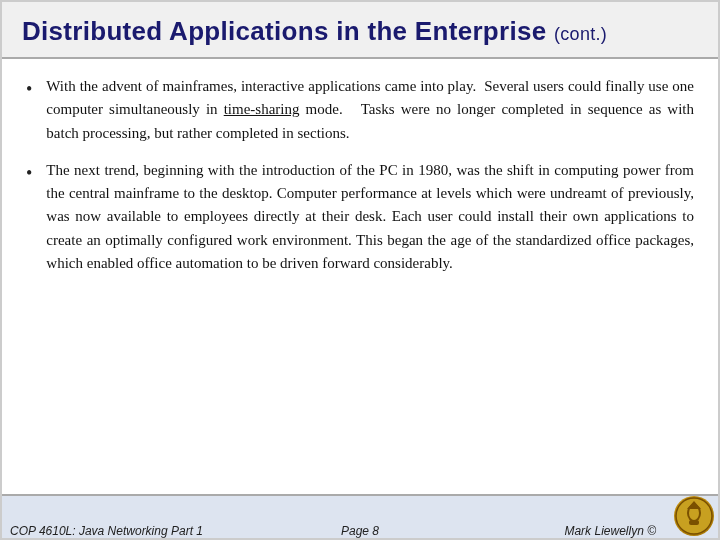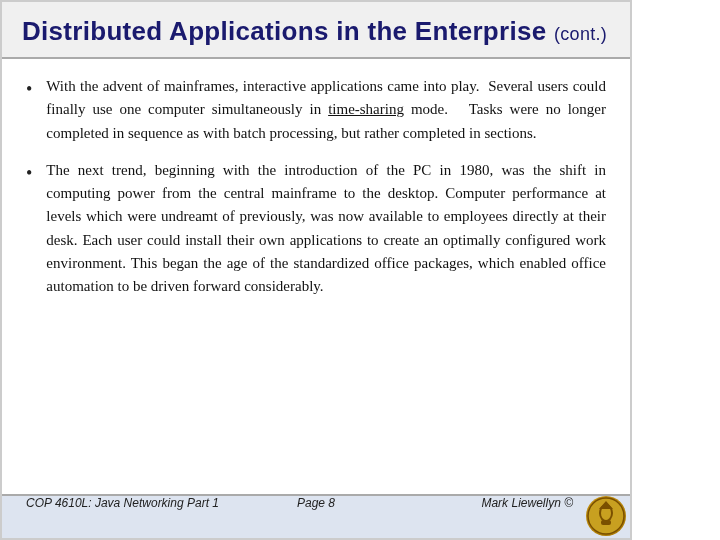--- a/index.html
+++ b/index.html
@@ -10,21 +10,21 @@
 
     body {
       width: 720px;
       height: 540px;
       background: #fff;
       font-family: 'Times New Roman', Times, serif;
       overflow: hidden;
     }
 
     .slide {
-      width: 632px;
+      width: 720px;
       height: 540px;
       background: #ffffff;
       border: 2px solid #cccccc;
       display: flex;
       flex-direction: column;
     }
 
     .slide-header {
       background: #f0f0f0;
       padding: 14px 20px 10px 20px;
@@ -78,22 +78,22 @@
 
     .underline {
       text-decoration: underline;
     }
 
     .slide-footer {
       background: #dde4f0;
       border-top: 2px solid #aaaaaa;
       height: 44px;
       display: flex;
-      align-items: flex-start;
-      padding: 0 24px;
+      align-items: flex-end;
+      padding: 0 8px;
       position: relative;
     }
 
     .footer-left {
       font-size: 12px;
       color: #222;
       font-family: Arial, Helvetica, sans-serif;
       font-style: italic;
       flex: 1;
     }
@@ -107,21 +107,21 @@
       left: 50%;
       transform: translateX(-50%);
     }
 
     .footer-right {
       font-size: 12px;
       color: #222;
       font-family: Arial, Helvetica, sans-serif;
       font-style: italic;
       margin-left: auto;
-      margin-right: 33px;
+      margin-right: 54px;
     }
 
     .footer-logo {
       width: 40px;
       height: 40px;
       position: absolute;
       right: 4px;
       bottom: 2px;
     }
 

